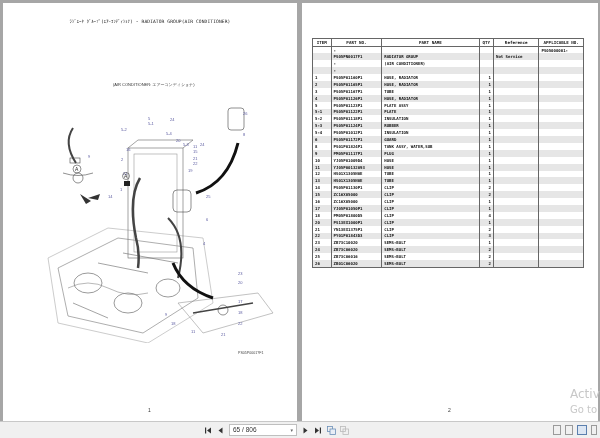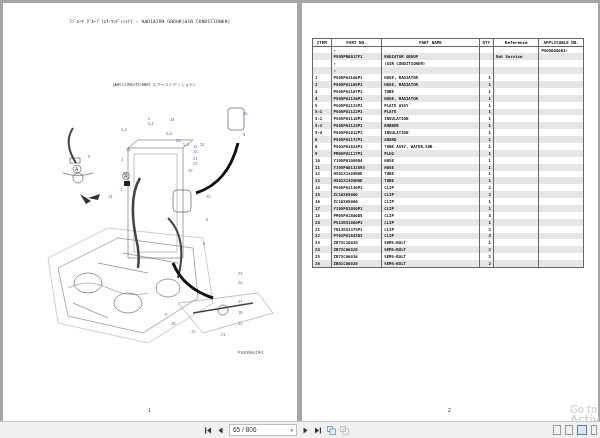--- a/index.html
+++ b/index.html
@@ -389,21 +389,21 @@
             <td>ZB01C06020</td>
             <td>SEMS-BOLT</td>
             <td class="qty">2</td>
             <td></td>
             <td></td>
           </tr>
         </tbody>
     </table>
     <div class="page-num">2</div>
 
-    <div class="watermark" style="left:268px; top:384px; font-size:12px;margin-top:26px;">Activ</div>
+    <div class="watermark" style="left:268px; top:384px; font-size:12px;">Activ</div>
     <div class="watermark" style="left:268px; top:401px; font-size:10px;">Go to</div>
   </div>
 
   <div class="toolbar">
     <div class="tb-btn" style="left:204px; width:8px;">
       <svg width="7" height="7" viewBox="0 0 7 7">
           <rect x="0" y="0.5" width="1.2" height="6" fill="#333"></rect>
           <path d="M6 0.5 L2 3.5 L6 6.5 Z" fill="#333"></path>
         </svg>
     </div>

